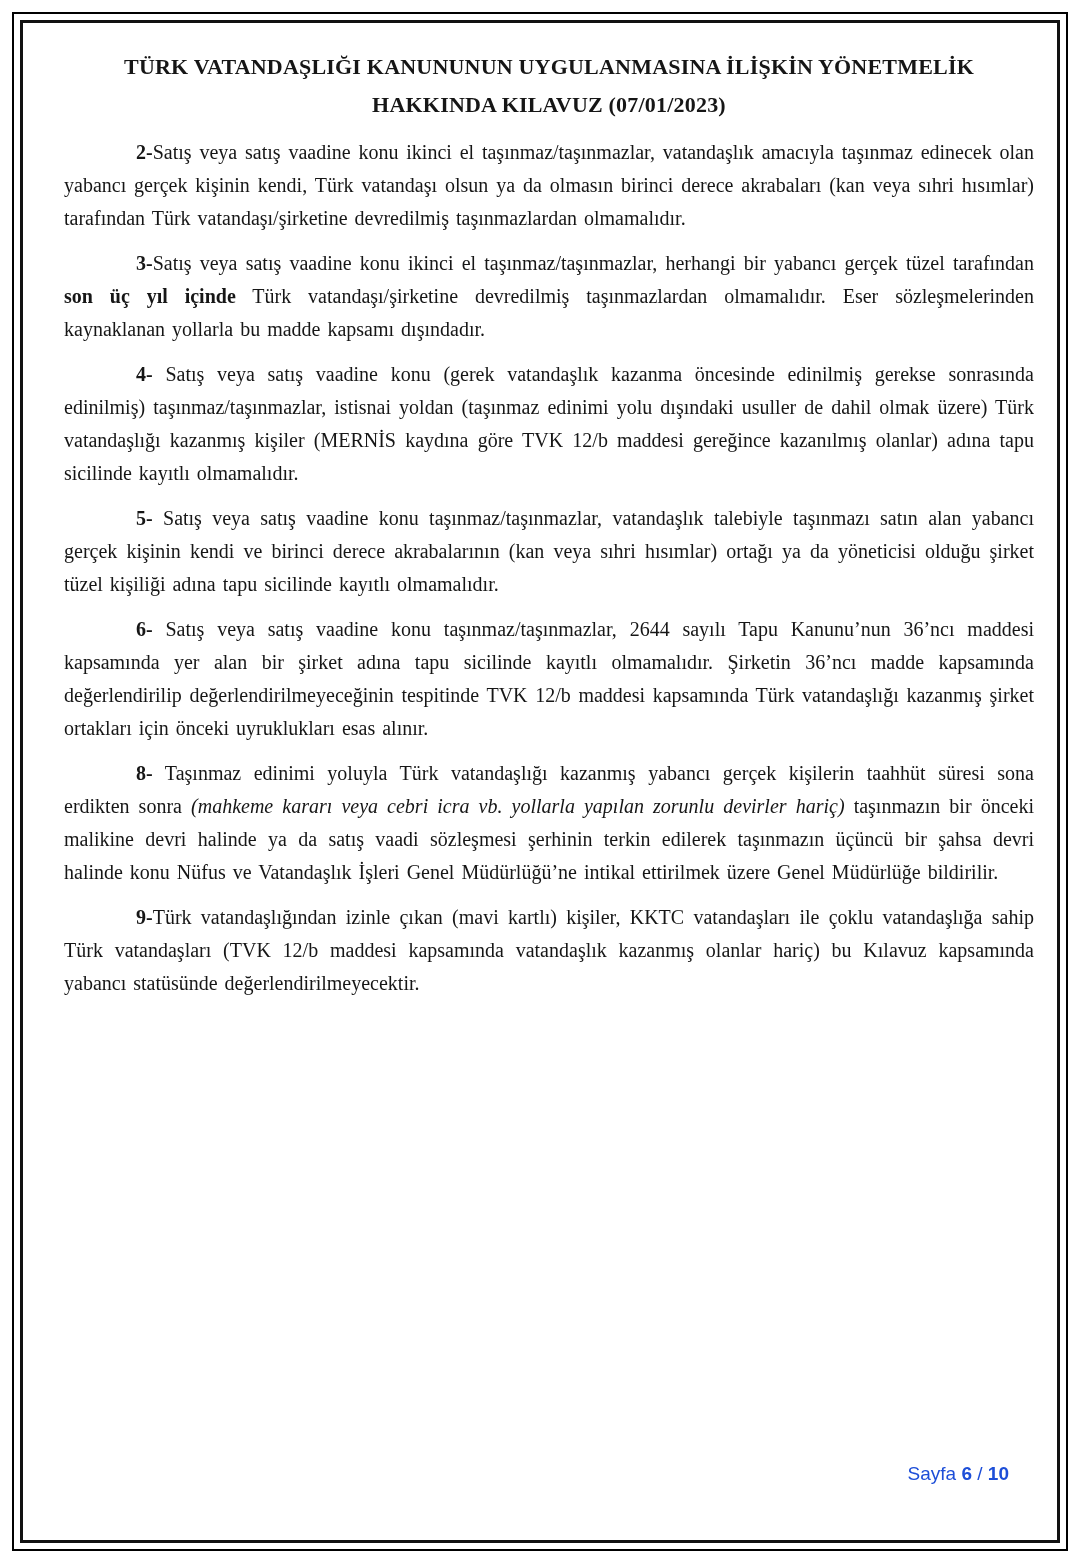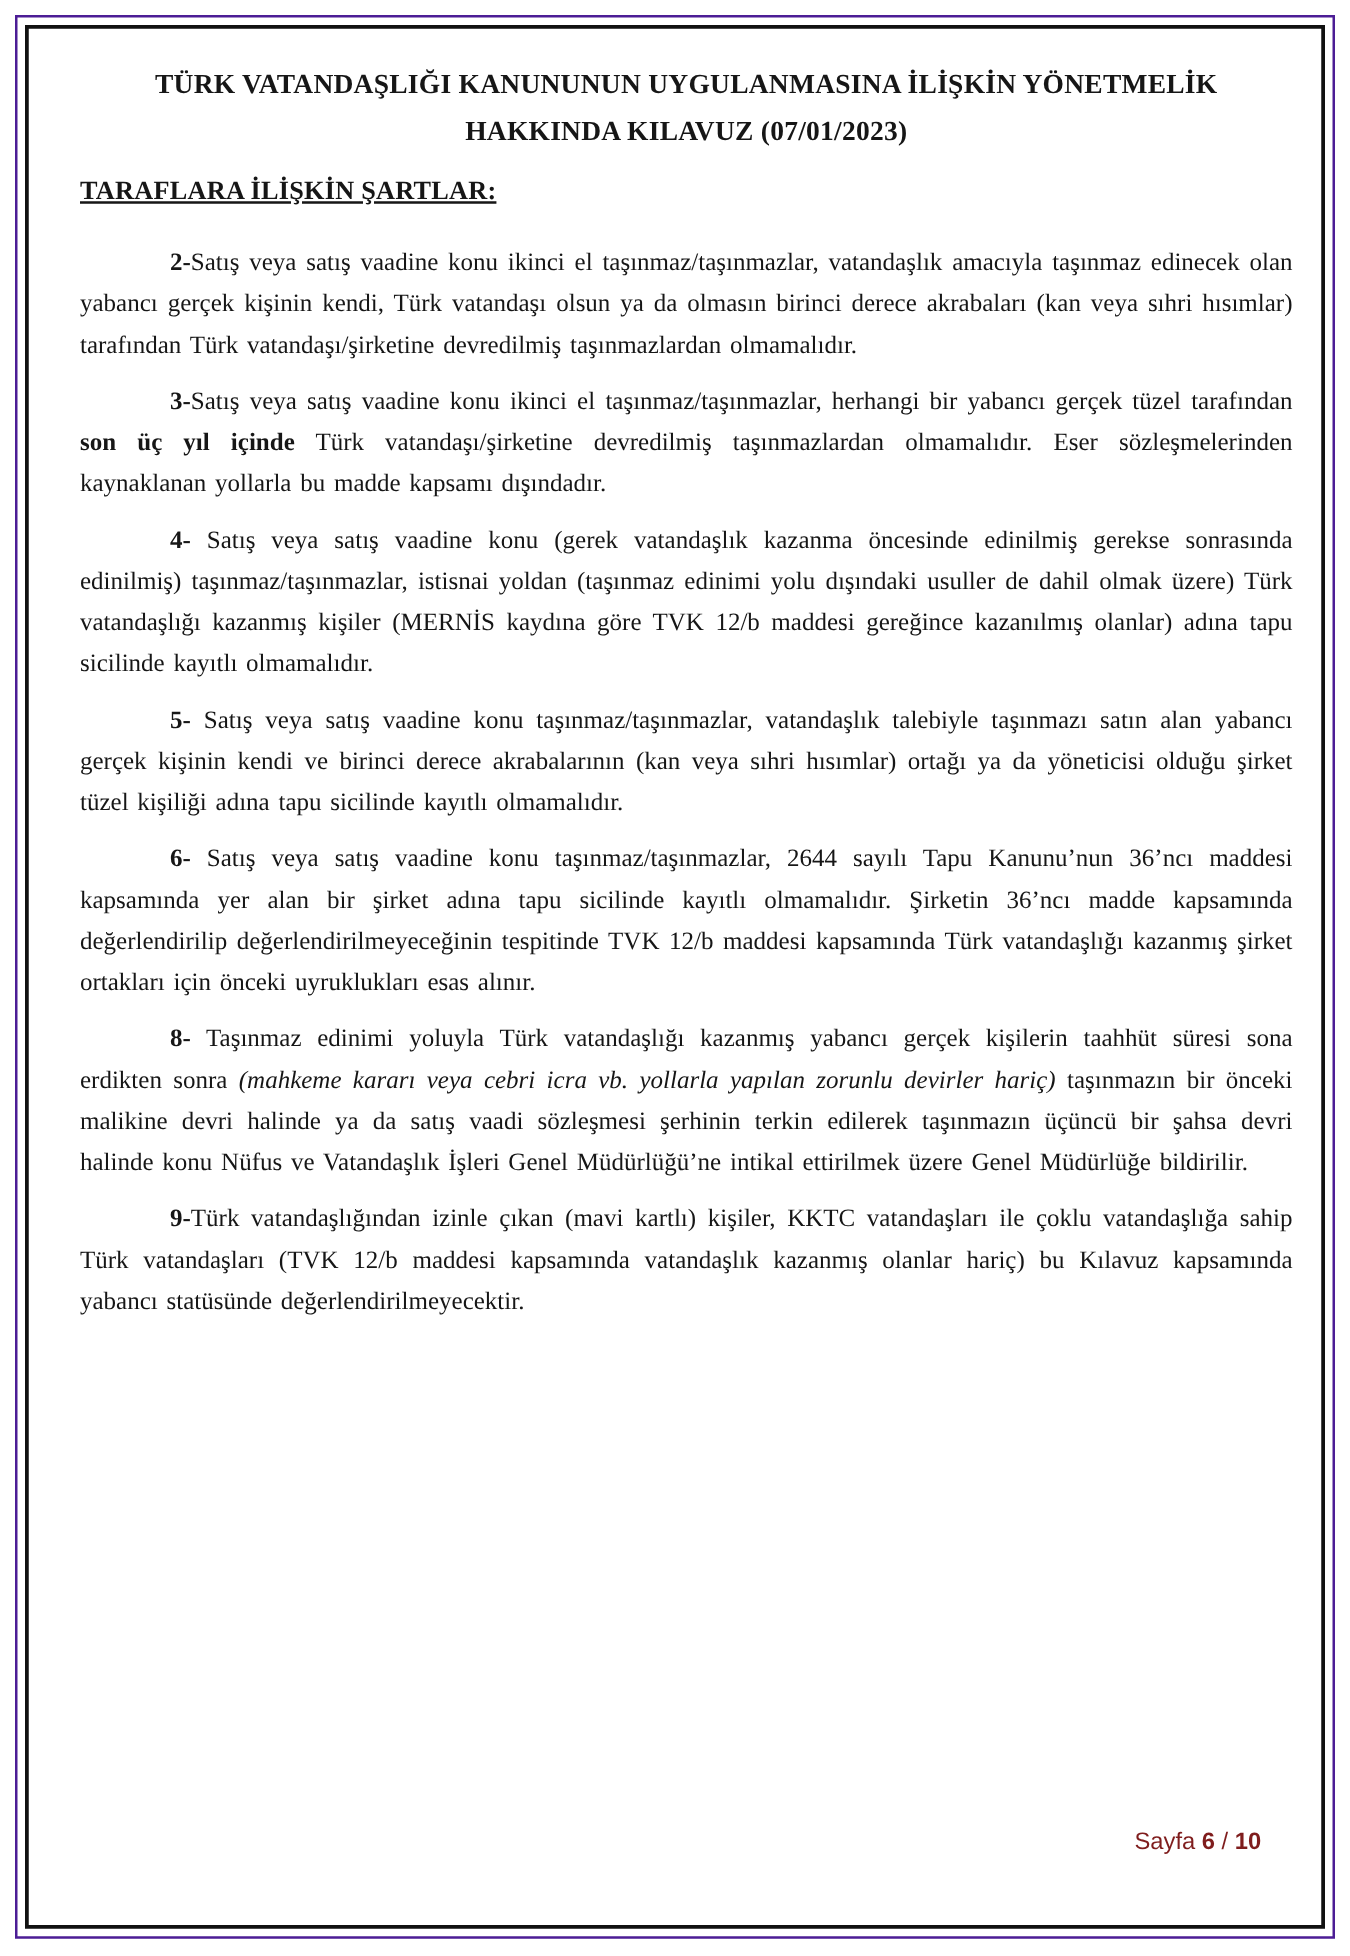--- a/index.html
+++ b/index.html
@@ -10,21 +10,21 @@
   body {
     width: 1080px;
     height: 1565px;
     position: relative;
     font-family: "Liberation Serif", serif;
     color: #161616;
   }
   .outer-frame {
     position: absolute;
     left: 12px; top: 12px; right: 12px; bottom: 14px;
-    border: 2px solid #4c1d95;
+    border: 2px solid #000000;
   }
   .inner-frame {
     position: absolute;
     left: 6px; top: 6px; right: 6px; bottom: 6px;
     border: 3px solid #111111;
   }
   .content {
     position: absolute;
     left: 3px; top: 3px; right: 3px; bottom: 3px;
     padding: 22px 20px 0 38px;
@@ -60,38 +60,37 @@
     letter-spacing: 0.2px;
   }
   .seg-bold { font-weight: bold; }
   .seg-italic { font-style: italic; }
   .footer {
     position: absolute;
     right: 45px;
     bottom: 52px;
     font-family: "Liberation Sans", sans-serif;
     font-size: 19px;
-    color: #7f1d1d;
+    color: #1d4ed8;
   }
   .footer .num { font-weight: bold; }
 </style>
 </head>
 <body>
 
 <div class="outer-frame">
   <div class="inner-frame">
     <div class="content">
 
       <div class="doc-title">
         <div>TÜRK VATANDAŞLIĞI KANUNUNUN UYGULANMASINA İLİŞKİN YÖNETMELİK</div>
         <div>HAKKINDA KILAVUZ (07/01/2023)</div>
       </div>
 
 
-      <div class="section-heading">TARAFLARA İLİŞKİN ŞARTLAR:</div>
 
       <div id="item-list">
           <p class="para"><span class="seg-bold">2-</span><span>Satış veya satış vaadine konu ikinci el taşınmaz/taşınmazlar, vatandaşlık amacıyla taşınmaz edinecek olan yabancı gerçek kişinin kendi, Türk vatandaşı olsun ya da olmasın birinci derece akrabaları (kan veya sıhri hısımlar) tarafından Türk vatandaşı/şirketine devredilmiş taşınmazlardan olmamalıdır.</span></p>
           <p class="para"><span class="seg-bold">3-</span><span>Satış veya satış vaadine konu ikinci el taşınmaz/taşınmazlar, herhangi bir yabancı gerçek tüzel tarafından </span><span class="seg-bold">son üç yıl içinde</span><span> Türk vatandaşı/şirketine devredilmiş taşınmazlardan olmamalıdır. Eser sözleşmelerinden kaynaklanan yollarla bu madde kapsamı dışındadır.</span></p>
           <p class="para"><span class="seg-bold">4-</span><span> Satış veya satış vaadine konu (gerek vatandaşlık kazanma öncesinde edinilmiş gerekse sonrasında edinilmiş) taşınmaz/taşınmazlar, istisnai yoldan (taşınmaz edinimi yolu dışındaki usuller de dahil olmak üzere) Türk vatandaşlığı kazanmış kişiler (MERNİS kaydına göre TVK 12/b maddesi gereğince kazanılmış olanlar) adına tapu sicilinde kayıtlı olmamalıdır.</span></p>
           <p class="para"><span class="seg-bold">5-</span><span> Satış veya satış vaadine konu taşınmaz/taşınmazlar, vatandaşlık talebiyle taşınmazı satın alan yabancı gerçek kişinin kendi ve birinci derece akrabalarının (kan veya sıhri hısımlar) ortağı ya da yöneticisi olduğu şirket tüzel kişiliği adına tapu sicilinde kayıtlı olmamalıdır.</span></p>
           <p class="para"><span class="seg-bold">6-</span><span> Satış veya satış vaadine konu taşınmaz/taşınmazlar, 2644 sayılı Tapu Kanunu’nun 36’ncı maddesi kapsamında yer alan bir şirket adına tapu sicilinde kayıtlı olmamalıdır. Şirketin 36’ncı madde kapsamında değerlendirilip değerlendirilmeyeceğinin tespitinde TVK 12/b maddesi kapsamında Türk vatandaşlığı kazanmış şirket ortakları için önceki uyruklukları esas alınır.</span></p>
           <p class="para"><span class="seg-bold">8-</span><span> Taşınmaz edinimi yoluyla Türk vatandaşlığı kazanmış yabancı gerçek kişilerin taahhüt süresi sona erdikten sonra </span><span class="seg-italic">(mahkeme kararı veya cebri icra vb. yollarla yapılan zorunlu devirler hariç)</span><span> taşınmazın bir önceki malikine devri halinde ya da satış vaadi sözleşmesi şerhinin terkin edilerek taşınmazın üçüncü bir şahsa devri halinde konu Nüfus ve Vatandaşlık İşleri Genel Müdürlüğü’ne intikal ettirilmek üzere Genel Müdürlüğe bildirilir.</span></p>
           <p class="para"><span class="seg-bold">9-</span><span>Türk vatandaşlığından izinle çıkan (mavi kartlı) kişiler, KKTC vatandaşları ile çoklu vatandaşlığa sahip Türk vatandaşları (TVK 12/b maddesi kapsamında vatandaşlık kazanmış olanlar hariç) bu Kılavuz kapsamında yabancı statüsünde değerlendirilmeyecektir.</span></p>
         </div>

